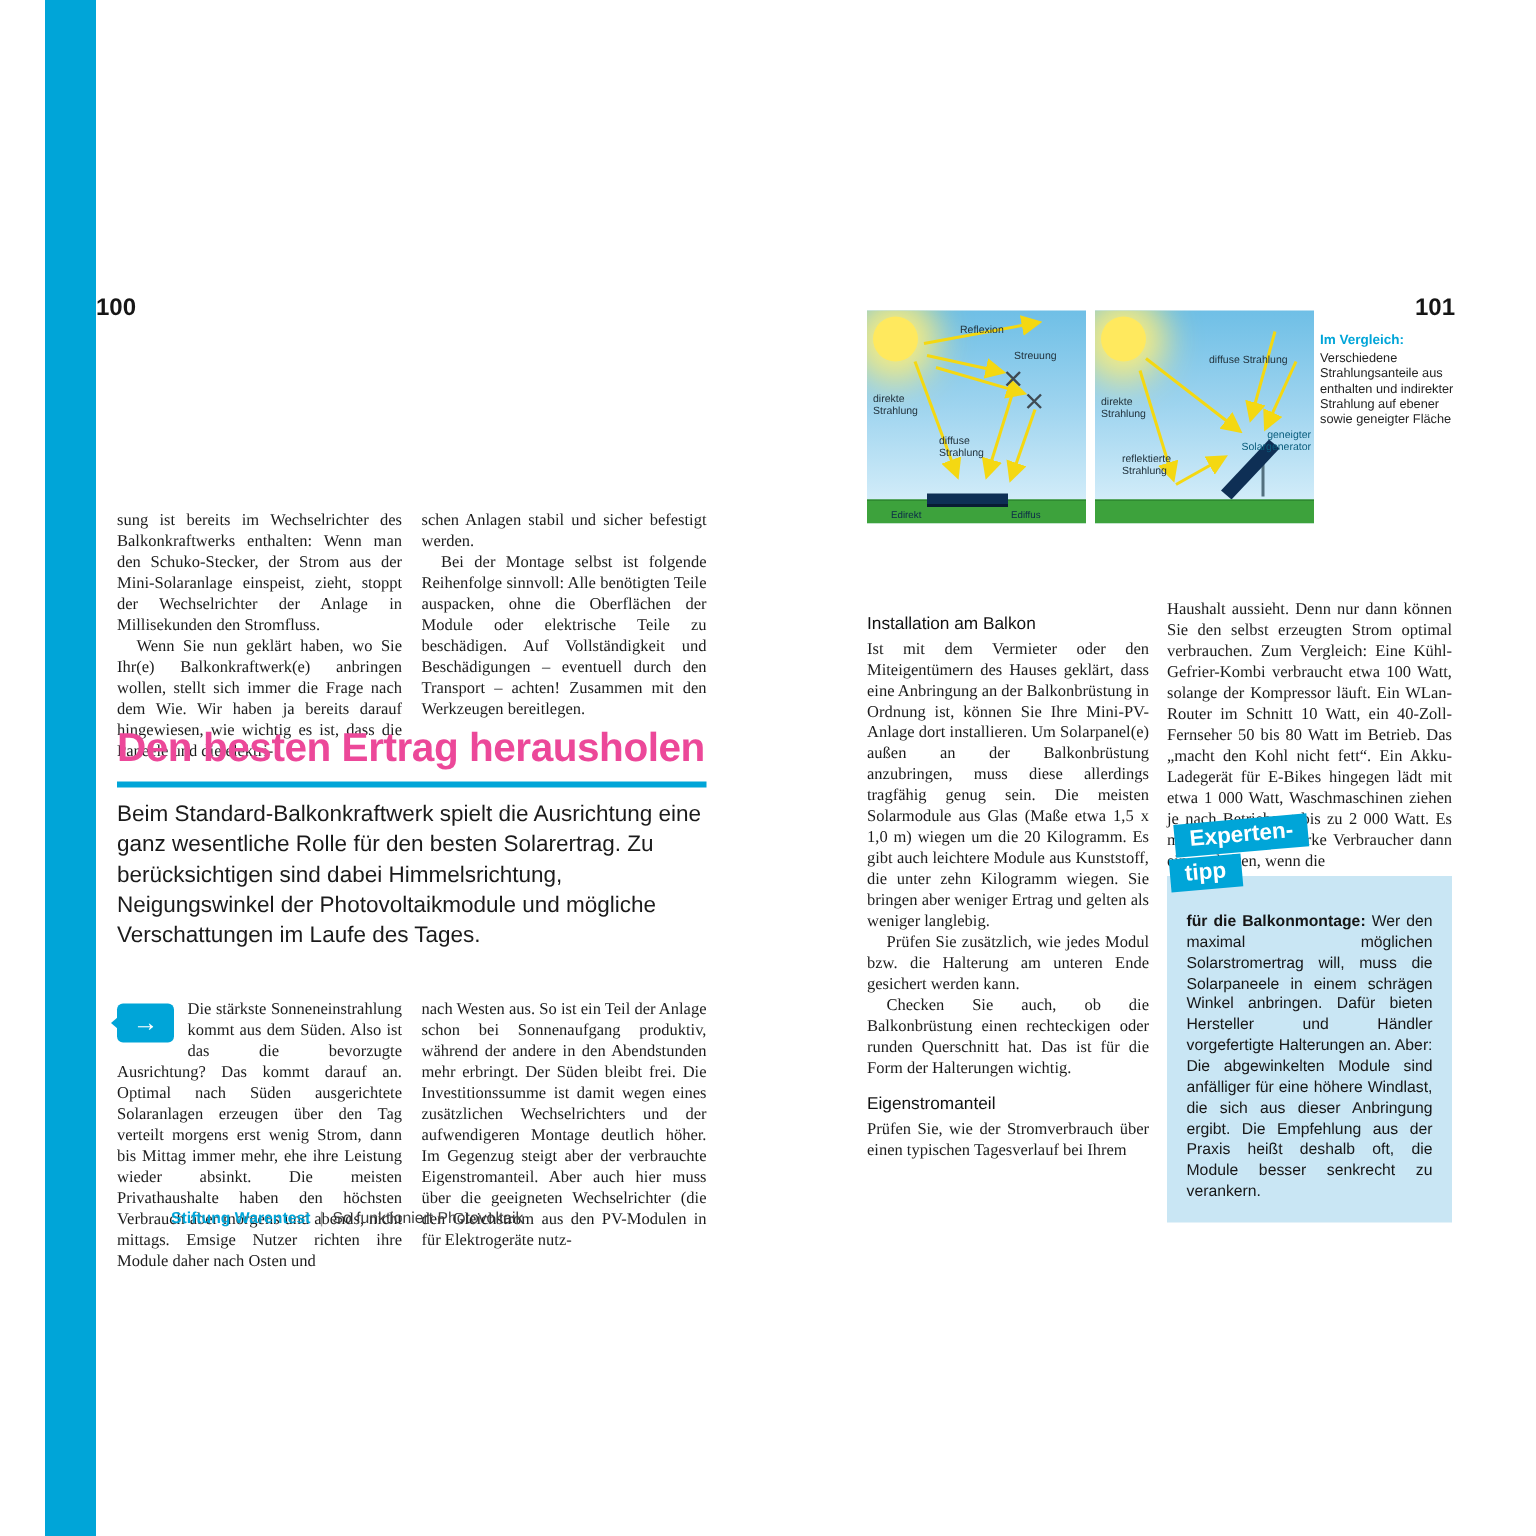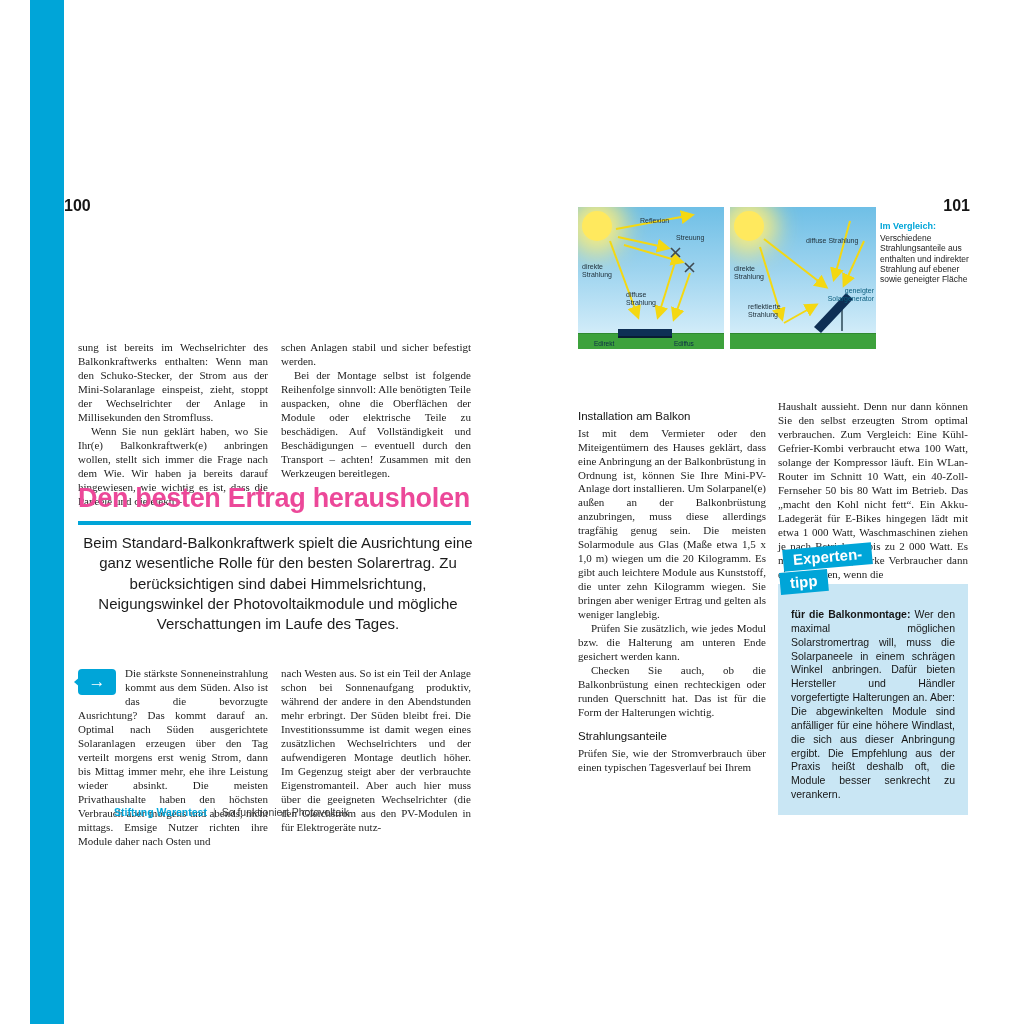--- a/index.html
+++ b/index.html
@@ -71,21 +71,21 @@
 <div class="abs serifcol" style="left:281px;top:301px;width:190px;">
   <p>schen Anlagen stabil und sicher befestigt werden.</p>
   <p class="ind">Bei der Montage selbst ist folgende Reihenfolge sinnvoll: Alle benötigten Teile auspacken, ohne die Oberflächen der Module oder elektrische Teile zu beschädigen. Auf Vollständigkeit und Beschädigungen – eventuell durch den Transport – achten! Zusammen mit den Werkzeugen bereitlegen.</p>
 </div>
 
 <div class="abs" style="left:78px;top:483px;width:393px;">
   <div class="heading">Den besten Ertrag herausholen</div>
   <div class="rule"></div>
 </div>
 
-<div class="abs lead" style="left:78px;top:533px;width:400px;text-align:center;">Beim Standard-Balkonkraftwerk spielt die Ausrichtung eine ganz wesentliche Rolle für den besten Solarertrag. Zu berücksichtigen sind dabei Himmelsrichtung, Neigungswinkel der Photovoltaikmodule und mögliche Verschattungen im Laufe des Tages.</div>
+<div class="abs lead" style="left:78px;top:533px;width:400px;">Beim Standard-Balkonkraftwerk spielt die Ausrichtung eine ganz wesentliche Rolle für den besten Solarertrag. Zu berücksichtigen sind dabei Himmelsrichtung, Neigungswinkel der Photovoltaikmodule und mögliche Verschattungen im Laufe des Tages.</div>
 
 <div class="abs serifcol" style="left:78px;top:627px;width:190px;">
   <span class="flow-icon"><span>→</span></span>
   <p>Die stärkste Sonneneinstrahlung kommt aus dem Süden. Also ist das die bevorzugte Ausrichtung? Das kommt darauf an. Optimal nach Süden ausgerichtete Solaranlagen erzeugen über den Tag verteilt morgens erst wenig Strom, dann bis Mittag immer mehr, ehe ihre Leistung wieder absinkt. Die meisten Privathaushalte haben den höchsten Verbrauch aber morgens und abends, nicht mittags. Emsige Nutzer richten ihre Module daher nach Osten und</p>
 </div>
 
 <div class="abs serifcol" style="left:281px;top:627px;width:190px;">
   <p>nach Westen aus. So ist ein Teil der Anlage schon bei Sonnenaufgang produktiv, während der andere in den Abendstunden mehr erbringt. Der Süden bleibt frei. Die Investitionssumme ist damit wegen eines zusätzlichen Wechselrichters und der aufwendigeren Montage deutlich höher. Im Gegenzug steigt aber der verbrauchte Eigenstromanteil. Aber auch hier muss über die geeigneten Wechselrichter (die den Gleichstrom aus den PV-Modulen in für Elektrogeräte nutz-</p>
 </div>
 
@@ -154,21 +154,21 @@
 <div class="abs caption" style="left:880px;top:221px;width:92px;">
   <div class="cap-title">Im Vergleich:</div>
   <div class="cap-text">Verschiedene Strahlungsanteile aus enthalten und indirekter Strahlung auf ebener sowie geneigter Fläche</div>
 </div>
 
 <div class="abs serifcol" style="left:578px;top:360px;width:188px;">
   <div class="subhead">Installation am Balkon</div>
   <p>Ist mit dem Vermieter oder den Miteigentümern des Hauses geklärt, dass eine Anbringung an der Balkonbrüstung in Ordnung ist, können Sie Ihre Mini-PV-Anlage dort installieren. Um Solarpanel(e) außen an der Balkonbrüstung anzubringen, muss diese allerdings tragfähig genug sein. Die meisten Solarmodule aus Glas (Maße etwa 1,5 x 1,0 m) wiegen um die 20 Kilogramm. Es gibt auch leichtere Module aus Kunststoff, die unter zehn Kilogramm wiegen. Sie bringen aber weniger Ertrag und gelten als weniger langlebig.</p>
   <p class="ind">Prüfen Sie zusätzlich, wie jedes Modul bzw. die Halterung am unteren Ende gesichert werden kann.</p>
   <p class="ind">Checken Sie auch, ob die Balkonbrüstung einen rechteckigen oder runden Querschnitt hat. Das ist für die Form der Halterungen wichtig.</p>
-  <div class="subhead">Strahlungsanteile</div>
+  <div class="subhead">Eigenstromanteil</div>
   <p>Prüfen Sie, wie der Stromverbrauch über einen typischen Tagesverlauf bei Ihrem</p>
 </div>
 
 <div class="abs serifcol" style="left:778px;top:360px;width:190px;">
   <p>Haushalt aussieht. Denn nur dann können Sie den selbst erzeugten Strom optimal verbrauchen. Zum Vergleich: Eine Kühl-Gefrier-Kombi verbraucht etwa 100 Watt, solange der Kompressor läuft. Ein WLan-Router im Schnitt 10 Watt, ein 40-Zoll-Fernseher 50 bis 80 Watt im Betrieb. Das „macht den Kohl nicht fett“. Ein Akku-Ladegerät für E-Bikes hingegen lädt mit etwa 1 000 Watt, Waschmaschinen ziehen je nach Betriebsart bis zu 2 000 Watt. Es macht also Sinn, starke Verbraucher dann einzuschalten, wenn die</p>
 </div>
 
 <div class="ribbon" style="left:783px;top:546px;">Experten-</div>
 <div class="ribbon" style="left:780px;top:571px;">tipp</div>
 

